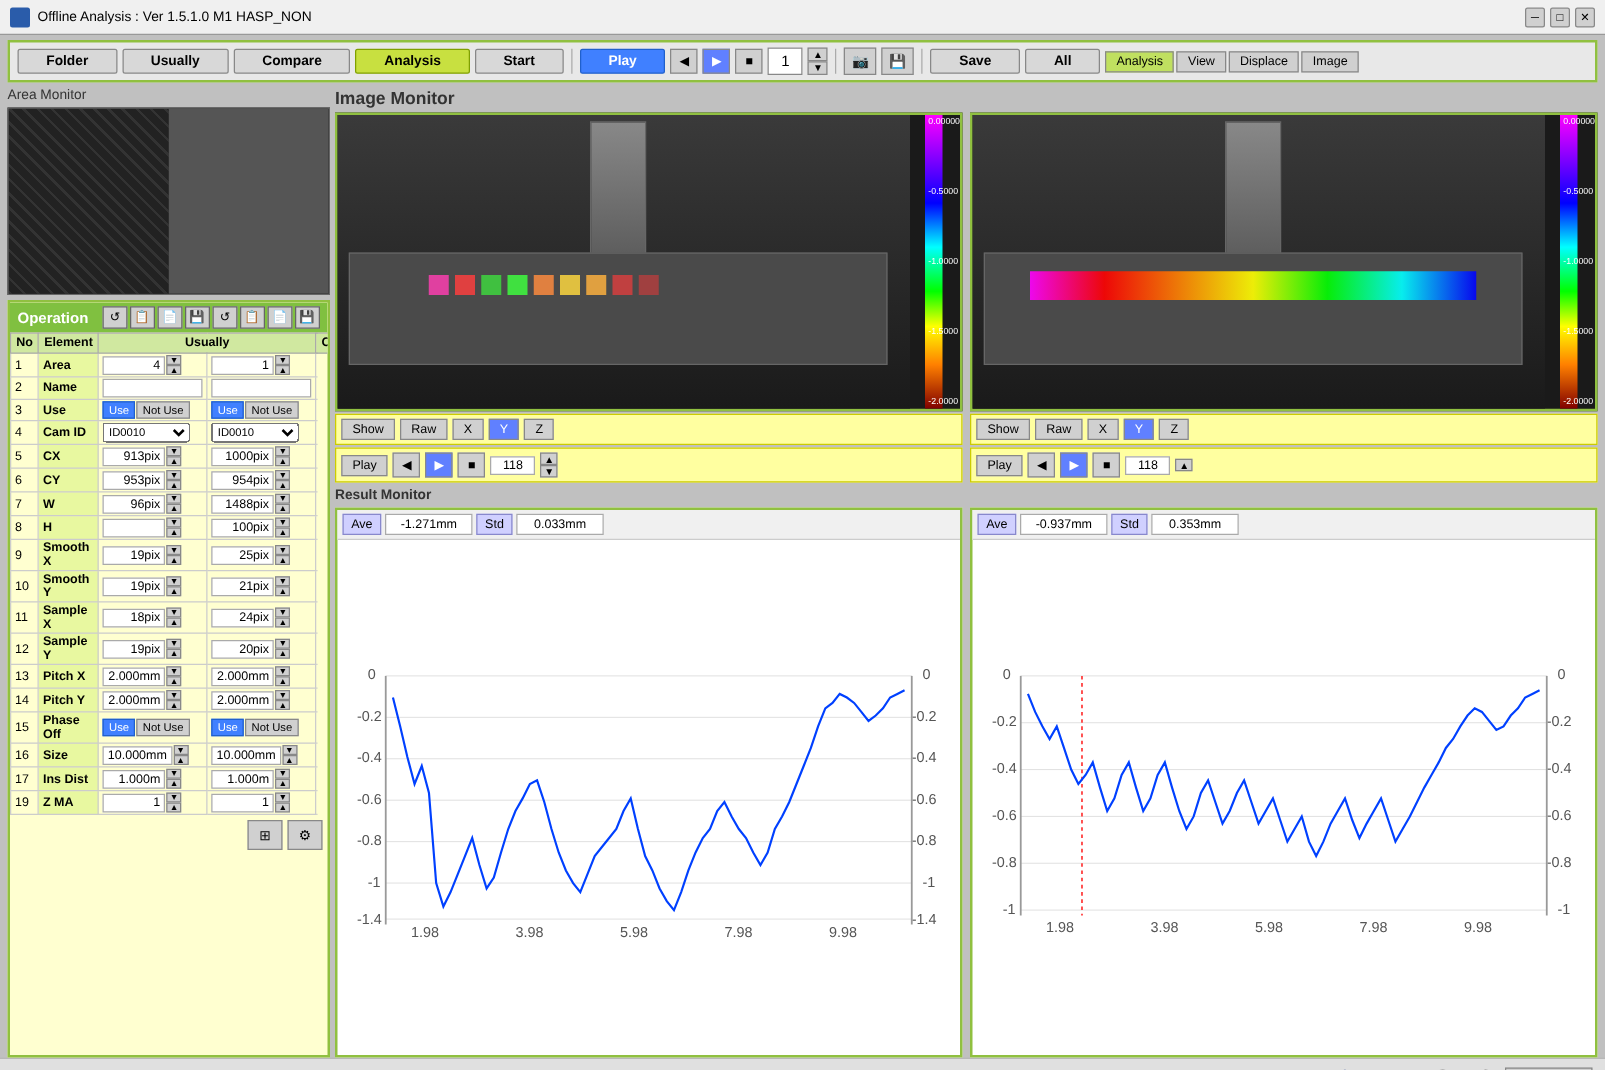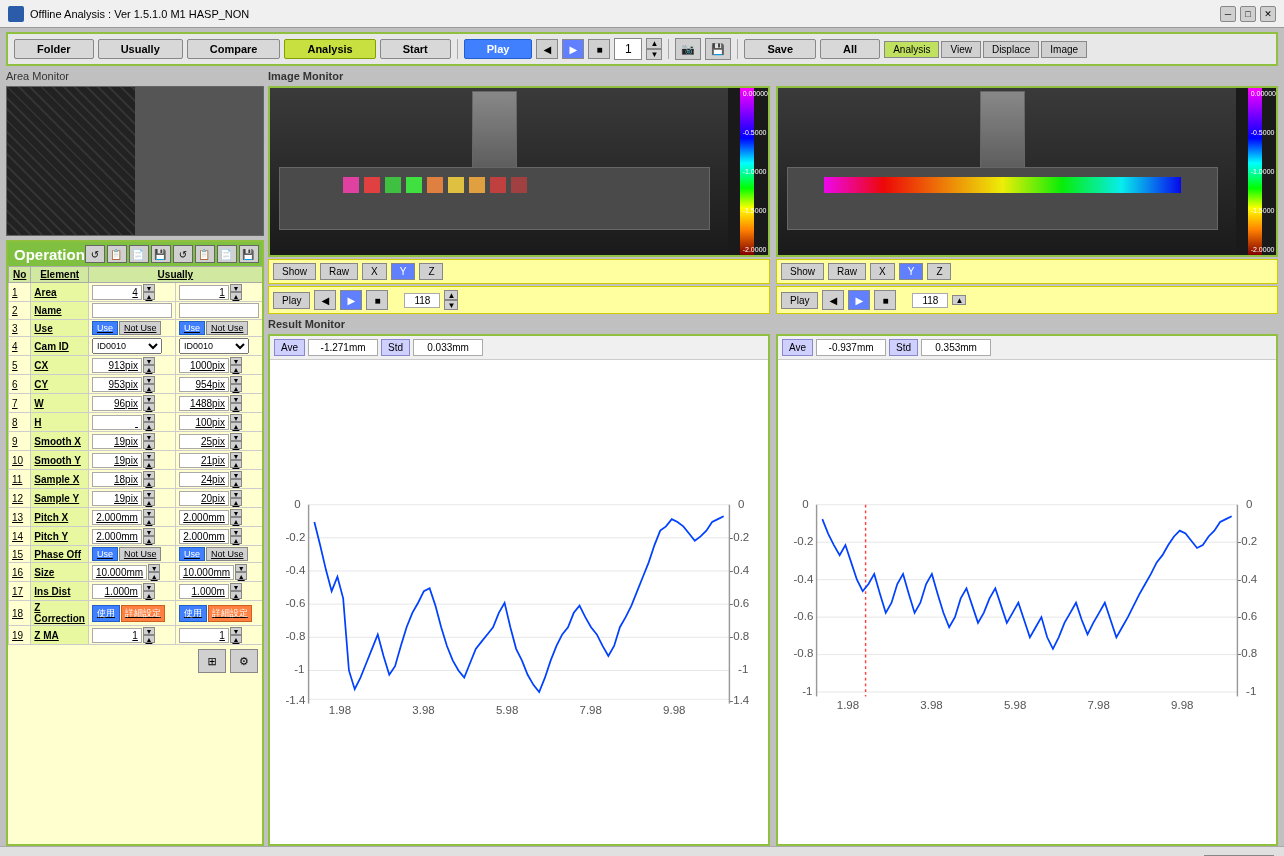--- a/index.html
+++ b/index.html
@@ -88,51 +88,51 @@
       flex: 1;
       overflow: hidden;
     }
     .op-header {
       background: #80c040;
       padding: 3px 6px;
       display: flex;
       align-items: center;
       justify-content: space-between;
     }
-    .op-title { font-weight: bold; font-size: 15px; color: white; }
+    .op-title { font-weight: bold; font-size: 12px; color: white; }
     .op-icons { display: flex; gap: 2px; }
     .op-icon { width: 20px; height: 18px; border: 1px solid #666; background: #d0d0d0; cursor: pointer; display: flex; align-items: center; justify-content: center; font-size: 10px; }
     
-    .op-table { width: 100%; border-collapse: collapse; font-size: 10px; text-decoration: underline; }
+    .op-table { width: 100%; border-collapse: collapse; font-size: 10px; }
     .op-table th { background: #d0e8a0; border: 1px solid #aaa; padding: 2px 4px; text-align: center; }
     .op-table td { border: 1px solid #ccc; padding: 1px 3px; background: #ffffd0; }
     .op-table td.label { background: #e8f8a0; font-weight: bold; }
     .val-box { background: white; border: 1px solid #aaa; padding: 1px 3px; min-width: 50px; display: inline-block; text-align: right; }
     .arrow-pair { display: inline-flex; flex-direction: column; }
     .small-arrow { width: 12px; height: 8px; border: 1px solid #888; background: #d0d0d0; cursor: pointer; display: flex; align-items: center; justify-content: center; font-size: 7px; line-height: 1; }
     .blue-btn-sm { background: #4080ff; color: white; border: 1px solid #2060cc; padding: 1px 4px; font-size: 9px; cursor: pointer; }
     .gray-btn-sm { background: #d0d0d0; border: 1px solid #888; padding: 1px 4px; font-size: 9px; cursor: pointer; }
     .select-sm { font-size: 9px; width: 70px; height: 16px; }
     .bottom-icons { display: flex; gap: 4px; padding: 4px; justify-content: flex-end; }
     .bottom-icon { width: 28px; height: 24px; border: 1px solid #888; background: #d0d0d0; cursor: pointer; display: flex; align-items: center; justify-content: center; }
     
     
     .right-panel {
       flex: 1;
       display: flex;
       flex-direction: column;
       gap: 4px;
     }
     
-    .image-monitor-label { font-size: 11px; font-weight: bold; color: #333; }
+    .image-monitor-label { font-size: 14px; font-weight: bold; color: #333; }
     
     .image-monitors {
       display: flex;
       gap: 6px;
-      height: 228px;
+      height: 296px;
     }
     
     .img-monitor-container {
       flex: 1;
       border: 2px solid #90c040;
       background: #1a1a1a;
       position: relative;
       overflow: hidden;
     }
     
@@ -150,21 +150,21 @@
     .monitor-controls {
       display: flex;
       align-items: center;
       gap: 4px;
       padding: 3px 4px;
       background: #ffffa0;
       border: 1px solid #cccc00;
     }
     .mc-btn { padding: 2px 8px; border: 1px solid #888; background: #d0d0d0; cursor: pointer; font-size: 10px; }
     .mc-btn.active { background: #6080ff; color: white; }
-    .mc-num { width: 36px; border: 1px solid #aaa; background: white; text-align: center; font-size: 10px; padding: 1px; margin-left: 12px; }
+    .mc-num { width: 36px; border: 1px solid #aaa; background: white; text-align: center; font-size: 10px; padding: 1px; }
     .mc-arrow-v { display: flex; flex-direction: column; }
     .mc-arrow { width: 14px; height: 10px; border: 1px solid #888; background: #d0d0d0; cursor: pointer; display: flex; align-items: center; justify-content: center; font-size: 8px; }
     .play-btn { width: 22px; height: 20px; border: 1px solid #888; background: #d0d0d0; cursor: pointer; display: flex; align-items: center; justify-content: center; font-size: 10px; }
     .play-btn.active-play { background: #6080ff; color: white; }
     
     
     .result-monitor-label { font-size: 11px; font-weight: bold; color: #333; }
     .result-monitors { display: flex; gap: 6px; flex: 1; }
     .result-panel {
       flex: 1;
@@ -626,36 +626,20 @@
               <div class="op-row-inner">
                 <span class="val-box">1.000m</span>
                 <div class="arrow-pair">
                     <div class="small-arrow">▼</div>
                     <div class="small-arrow">▲</div>
                   </div>
               </div>
             </td>
           </tr>
 
-          <tr>
-            <td>18</td>
-            <td class="label">Z Correction</td>
-            <td>
-              <div class="op-row-inner">
-                <button class="blue-btn-sm">使用</button>
-                <button style="background:#ff8040;color:white;border:1px solid #cc6020;padding:1px 3px;font-size:9px;cursor:pointer;">詳細設定</button>
-              </div>
-            </td>
-            <td colspan="2">
-              <div class="op-row-inner">
-                <button class="blue-btn-sm">使用</button>
-                <button style="background:#ff8040;color:white;border:1px solid #cc6020;padding:1px 3px;font-size:9px;cursor:pointer;">詳細設定</button>
-              </div>
-            </td>
-          </tr>
 
           <tr>
             <td>19</td>
             <td class="label">Z MA</td>
             <td>
               <div class="op-row-inner">
                 <span class="val-box">1</span>
                 <div class="arrow-pair">
                     <div class="small-arrow">▼</div>
                     <div class="small-arrow">▲</div>

